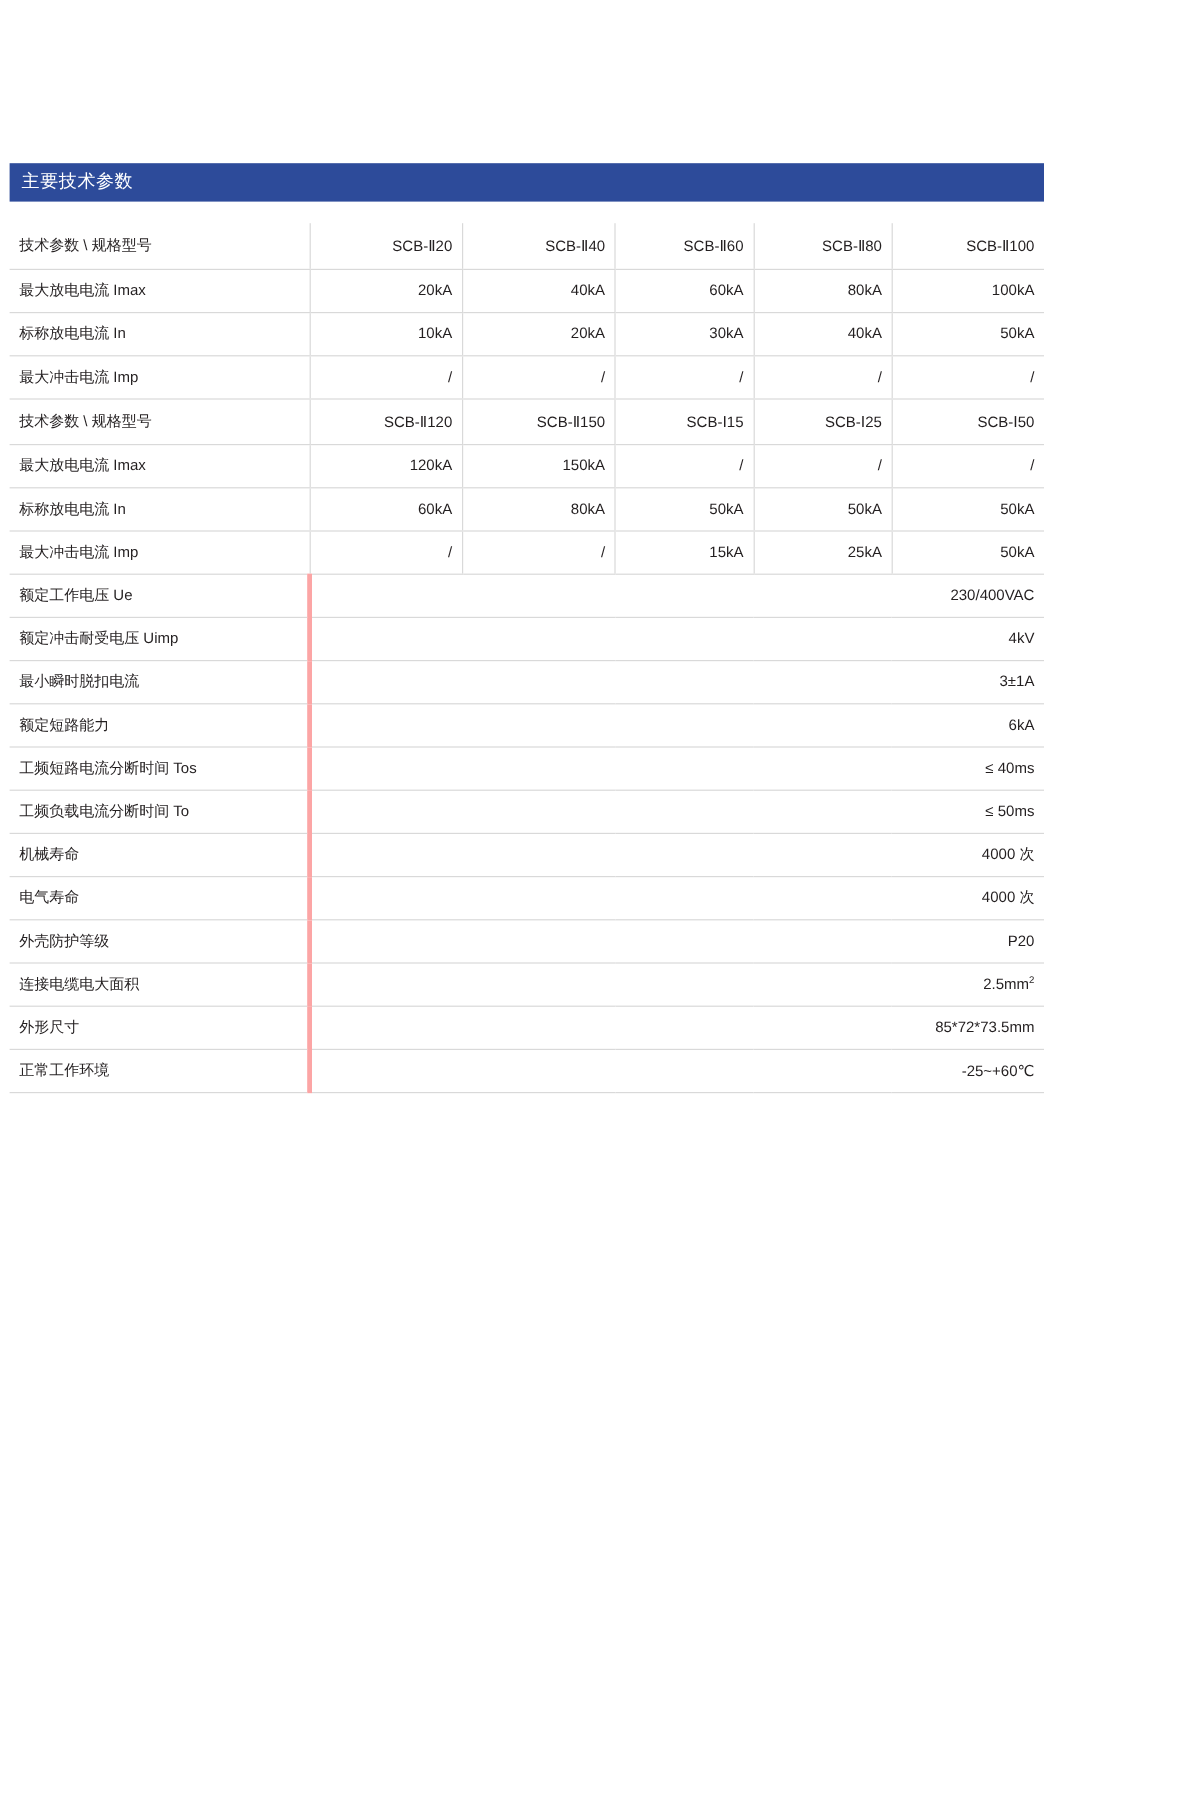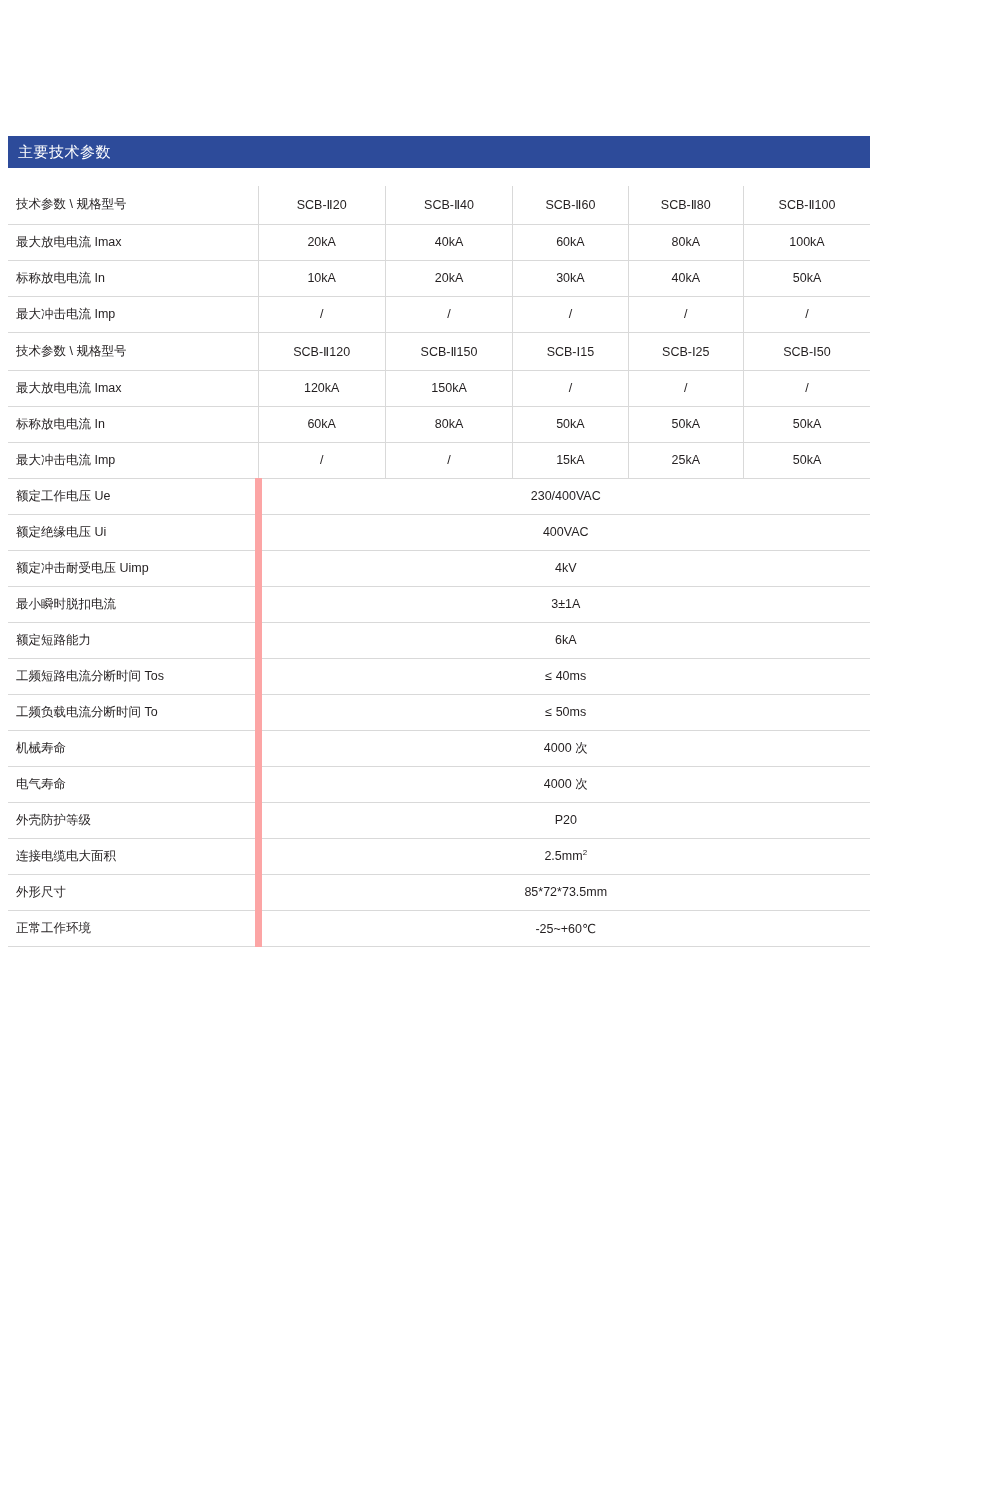--- a/index.html
+++ b/index.html
@@ -53,27 +53,27 @@
     color: #231f20;
     font-size: 12.5px;
   }
   td.label {
     width: 250px;
     text-align: left;
     padding-left: 8px;
     white-space: nowrap;
   }
   td.val {
-    text-align: center;
+    text-align: right;
     border-left: 1px solid #d9d9d9;
     white-space: nowrap;
   }
   td.val-wide {
-    text-align: center;
-    border-left: 7px solid #fca5a5;
+    text-align: right;
+    border-left: 4px solid #fca5a5;
     white-space: nowrap;
   }
   tr.hdr td {
     height: 38px;
     margin-left: 36px;
   }
   sup {
     font-size: 8px;
     vertical-align: super;
     line-height: 0;
@@ -159,24 +159,20 @@
         <td class="val">15kA</td>
         <td class="val">25kA</td>
         <td class="val">50kA</td>
       </tr>
 
       <tr>
         <td class="label">额定工作电压 Ue</td>
         <td class="val-wide" colspan="5">230/400VAC</td>
       </tr>
       <tr>
-        <td class="label">额定绝缘电压 Ui</td>
-        <td class="val-wide" colspan="5">400VAC</td>
-      </tr>
-      <tr>
         <td class="label">额定冲击耐受电压 Uimp</td>
         <td class="val-wide" colspan="5">4kV</td>
       </tr>
       <tr>
         <td class="label">最小瞬时脱扣电流</td>
         <td class="val-wide" colspan="5">3±1A</td>
       </tr>
       <tr>
         <td class="label">额定短路能力</td>
         <td class="val-wide" colspan="5">6kA</td>

